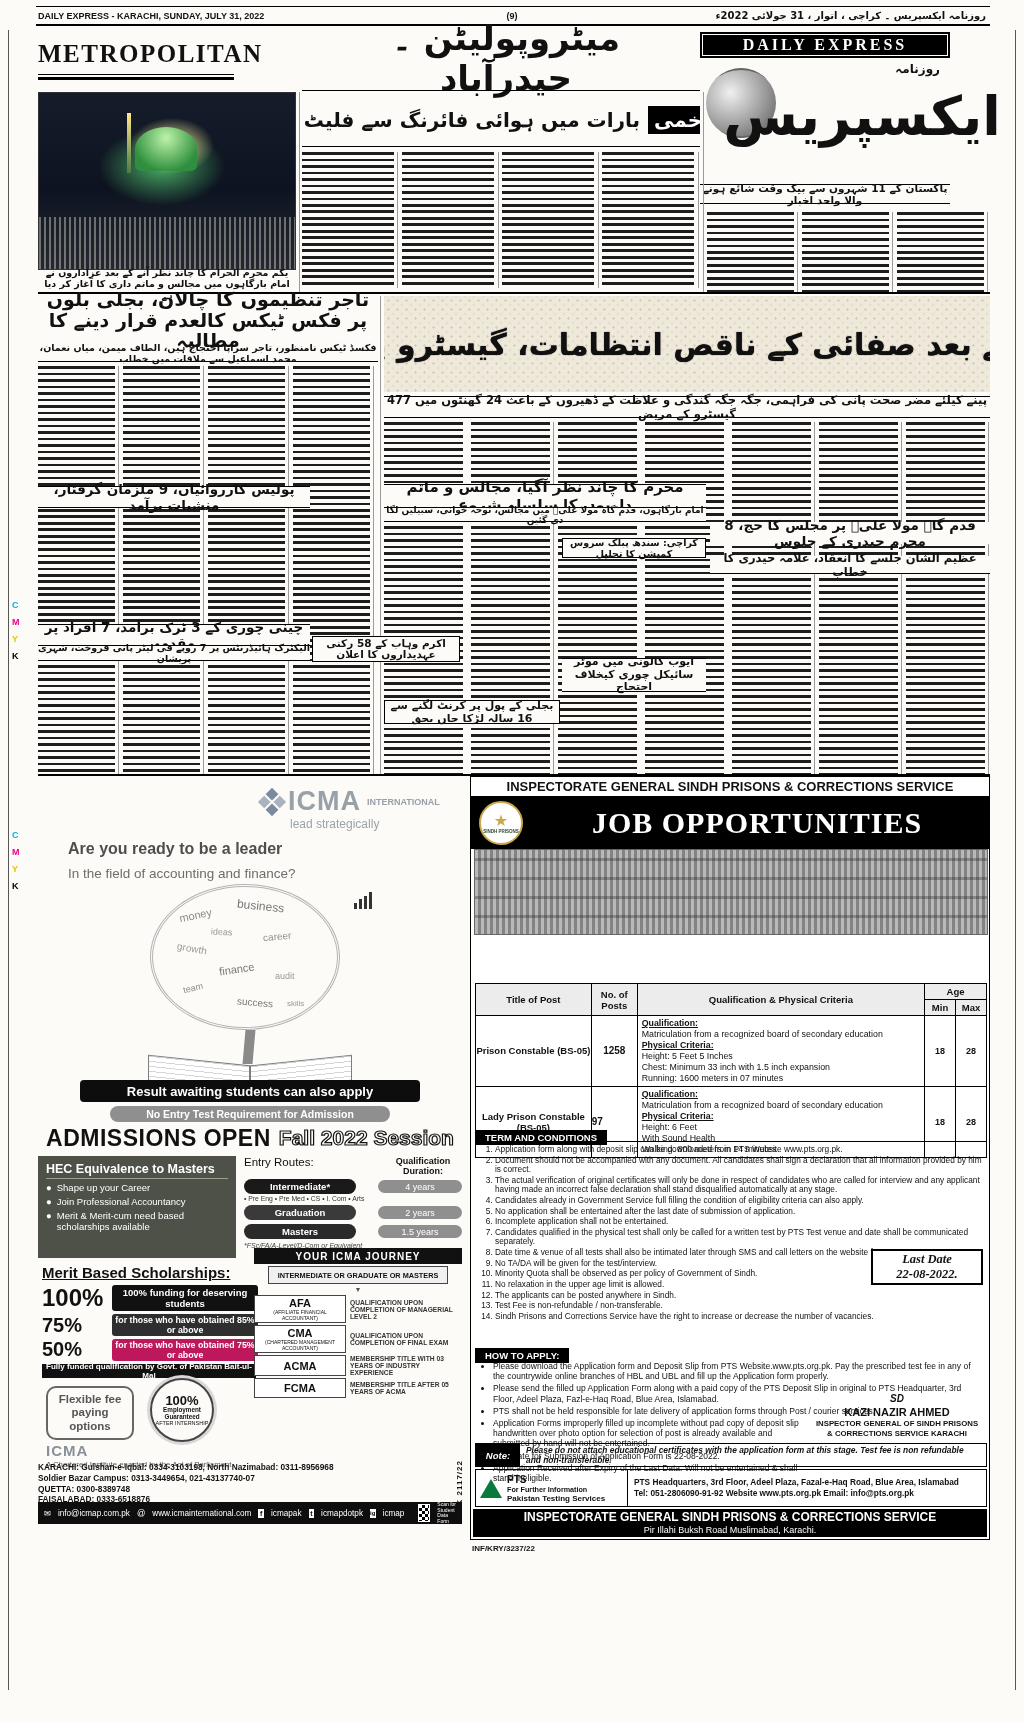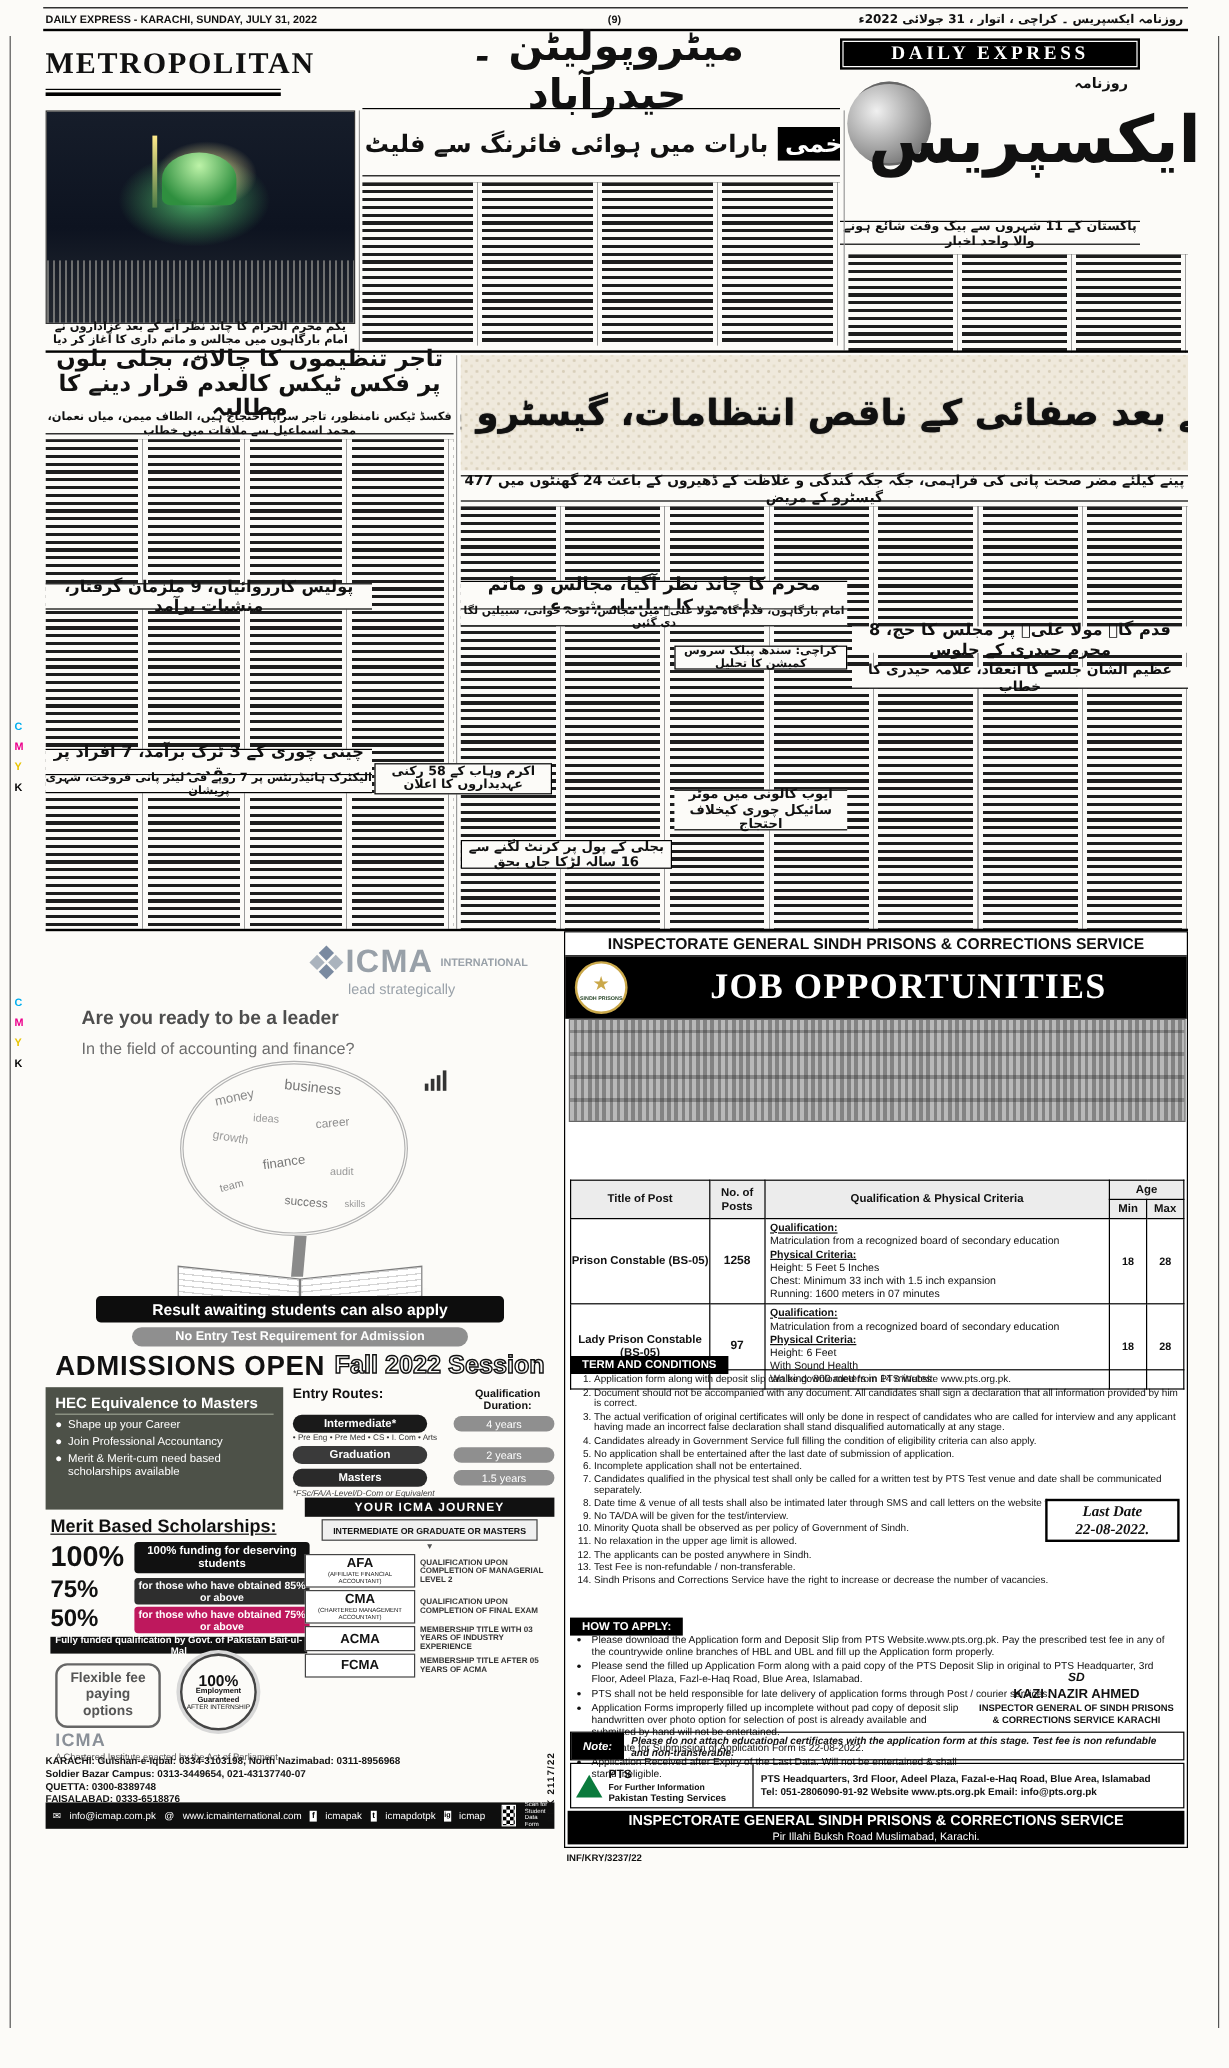--- a/index.html
+++ b/index.html
@@ -193,21 +193,21 @@
           <span>Join Professional Accountancy</span>
         </div>
       <div style="font-size:9.5px;display:flex;gap:5px">
           <span>●</span>
           <span>Merit &amp; Merit-cum need based scholarships available</span>
         </div>
     </div>
 
     <div class="a" style="left:206px;top:378px;width:218px;height:102px">
       <div style="display:flex;justify-content:space-between;margin-bottom:3px">
-        <span style="font-size:11.5px;font-weight:bold">Entry Routes:</span>
+        <span style="font-size:11.5px;font-weight:normal">Entry Routes:</span>
         <span style="font-size:9px;font-weight:bold;width:78px;text-align:center">Qualification Duration:</span>
       </div>
       <div style="display:flex;justify-content:space-between;align-items:center;margin-bottom:1px">
         <span class="pill" style="width:112px;height:15px;background:#1a1a1a;font-size:9.5px;font-weight:bold">Intermediate*</span>
         <span class="pill" style="width:84px;height:13px;background:#8f8f8f;font-size:9px">4 years</span>
       </div>
       <div style="font-size:6.8px;color:#333;margin:1px 0 3px">• Pre Eng  • Pre Med  • CS  • I. Com  • Arts</div>
       <div style="display:flex;justify-content:space-between;align-items:center;margin-bottom:4px">
         <span class="pill" style="width:112px;height:15px;background:#3a3a3a;font-size:9.5px;font-weight:bold">Graduation</span>
         <span class="pill" style="width:84px;height:13px;background:#8f8f8f;font-size:9px">2 years</span>
@@ -217,21 +217,21 @@
         <span class="pill" style="width:84px;height:13px;background:#8f8f8f;font-size:9px">1.5 years</span>
       </div>
       <div style="font-size:7px;color:#444;font-style:italic">*FSc/FA/A-Level/D-Com or Equivalent</div>
     </div>
 
     <div class="a" style="left:4px;top:486px;font-size:15px;font-weight:900;text-decoration:underline">Merit Based Scholarships:</div>
     <div class="a" style="left:4px;top:506px;display:flex;align-items:center;gap:8px">
       <span style="font-size:24px;font-weight:900;width:62px">100%</span>
       <span class="ctr" style="width:146px;height:26px;background:#111;color:#fff;font-size:9.5px;font-weight:bold;border-radius:3px;padding:1px">100% funding for deserving students</span>
     </div>
-    <div class="a" style="left:4px;top:536px;display:flex;align-items:flex-end;gap:8px">
+    <div class="a" style="left:4px;top:536px;display:flex;align-items:flex-start;gap:8px">
       <span style="font-size:20px;font-weight:900;width:62px">75%</span>
       <span class="ctr" style="width:146px;height:22px;background:#2e2e2e;color:#fff;font-size:8.8px;font-weight:bold;border-radius:3px;padding:1px">for those who have obtained 85% or above</span>
     </div>
     <div class="a" style="left:4px;top:560px;display:flex;align-items:center;gap:8px">
       <span style="font-size:20px;font-weight:900;width:62px">50%</span>
       <span class="ctr" style="width:146px;height:22px;background:#be185d;color:#fff;font-size:8.8px;font-weight:bold;border-radius:3px;padding:1px">for those who have obtained 75% or above</span>
     </div>
     <div class="a ctr" style="left:4px;top:586px;width:214px;height:14px;background:#111;color:#fff;font-size:8px;font-weight:bold">Fully funded qualification by Govt. of Pakistan Bait-ul-Mal</div>
 
     <div class="a ctr" style="left:8px;top:608px;width:88px;height:54px;border:2px solid #666;border-radius:10px;font-size:11.5px;font-weight:bold;color:#555;padding:2px;line-height:1.15">Flexible fee paying options</div>
@@ -355,21 +355,21 @@
             <b style="text-decoration:underline">Physical Criteria:</b>
             <div>Height: 5 Feet 5 Inches</div>
             <div>Chest: Minimum 33 inch with 1.5 inch expansion</div>
             <div>Running: 1600 meters in 07 minutes</div>
           </td>
           <td style="text-align:center;vertical-align:middle;font-weight:bold">18</td>
           <td style="text-align:center;vertical-align:middle;font-weight:bold">28</td>
         </tr>
         <tr>
           <td style="text-align:center;vertical-align:middle;font-weight:bold;font-size:9.5px">Lady Prison Constable (BS-05)</td>
-          <td style="text-align:center;vertical-align:middle;font-weight:bold;font-size:10px">97</td>
+          <td style="text-align:left;vertical-align:middle;font-weight:bold;font-size:10px">97</td>
           <td style="padding:2px 4px;font-size:8.8px;line-height:1.25">
             <b style="text-decoration:underline">Qualification:</b>
             <div>Matriculation from a recognized board of secondary education</div>
             <b style="text-decoration:underline">Physical Criteria:</b>
             <div>Height: 6 Feet</div>
             <div>With Sound Health</div>
             <div>Walking: 800 meters in 14 minutes</div>
           </td>
           <td style="text-align:center;vertical-align:middle;font-weight:bold">18</td>
           <td style="text-align:center;vertical-align:middle;font-weight:bold">28</td>

